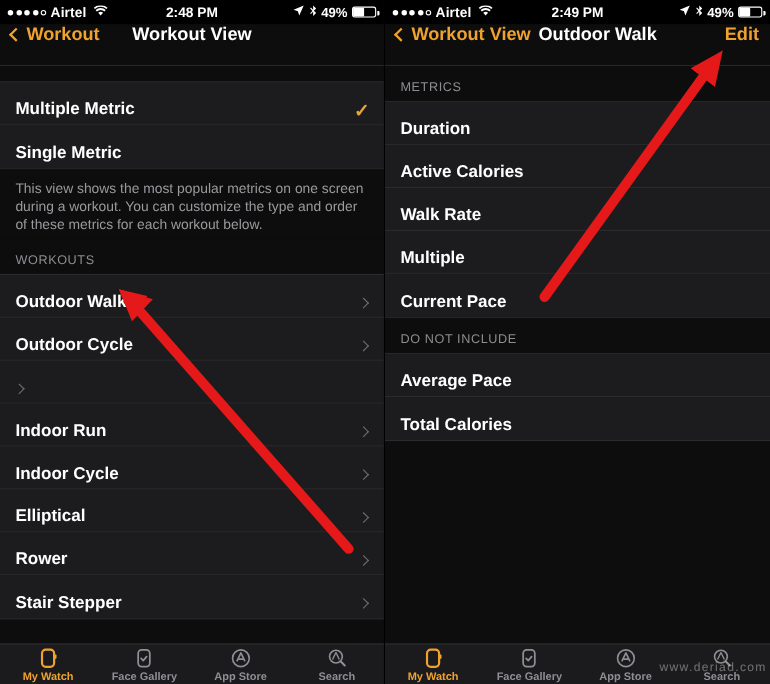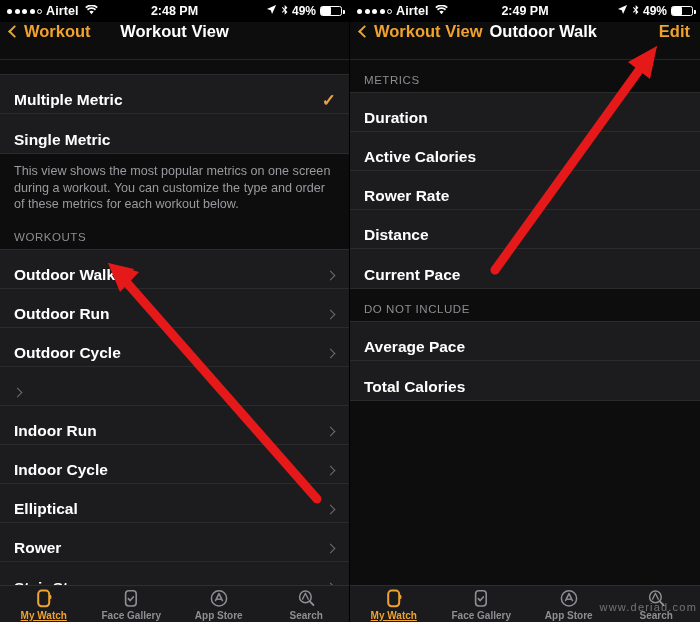--- a/index.html
+++ b/index.html
@@ -69,21 +69,21 @@
   }
 
   
   .tabbar {
     position:absolute; bottom:0; left:0; width:350px; height:37px;
     background:#1b1b1d; border-top:1px solid #2e2e30;
     display:flex; align-items:flex-start; padding-top:2px;
   }
   .tab { flex:1; display:flex; flex-direction:column; align-items:center; gap:1px; }
   .tab .tab-label { font-size:10px; color:#8e8e93; font-weight:600; }
-  .tab.active .tab-label { color:#f0a22e;text-decoration:underline; }
+  .tab.active .tab-label { color:#f0a22e; }
   .tab svg { display:block; }
 
   
   .arrow-layer { position:absolute; inset:0; pointer-events:none; z-index:50; }
   .wm {
     position:absolute; right:3px; bottom:9px;
     font-size:11px; color:rgba(230,230,230,0.42);
     letter-spacing:1.2px; font-family:"Liberation Sans", sans-serif;
     z-index:60;
   }
@@ -156,24 +156,20 @@
       <div class="footer-note">This view shows the most popular metrics on one screen during a workout. You can customize the type and order of these metrics for each workout below.</div>
 
       <div class="sec-head">WORKOUTS</div>
 
       <div class="grp">
         <div class="row">
           <span class="label">Outdoor Walk</span>
           <span class="chev-right"></span>
         </div>
         <div class="row">
-          <span class="label">Outdoor Run</span>
-          <span class="chev-right"></span>
-        </div>
-        <div class="row">
           <span class="label">Outdoor Cycle</span>
           <span class="chev-right"></span>
         </div>
         <div class="row">
           <span class="chev-right"></span>
         </div>
         <div class="row">
           <span class="label">Indoor Run</span>
           <span class="chev-right"></span>
         </div>
@@ -290,24 +286,24 @@
       <div class="sec-head">METRICS</div>
 
       <div class="grp">
         <div class="row">
           <span class="label">Duration</span>
         </div>
         <div class="row">
           <span class="label">Active Calories</span>
         </div>
         <div class="row">
-          <span class="label">Rower Rate</span>
-        </div>
-        <div class="row">
-          <span class="label">Distance</span>
+          <span class="label">Walk Rate</span>
+        </div>
+        <div class="row">
+          <span class="label">Multiple</span>
         </div>
         <div class="row">
           <span class="label">Current Pace</span>
         </div>
       </div>
 
       <div class="sec-head">DO NOT INCLUDE</div>
 
       <div class="grp">
         <div class="row">

